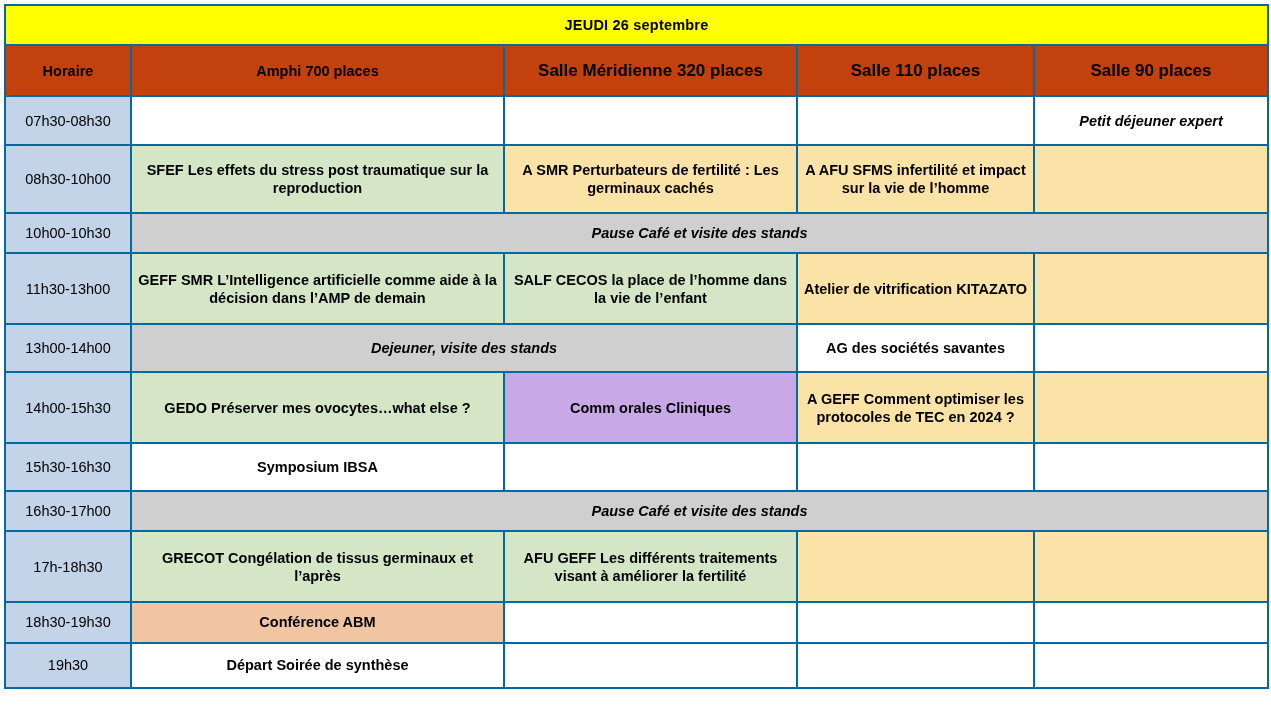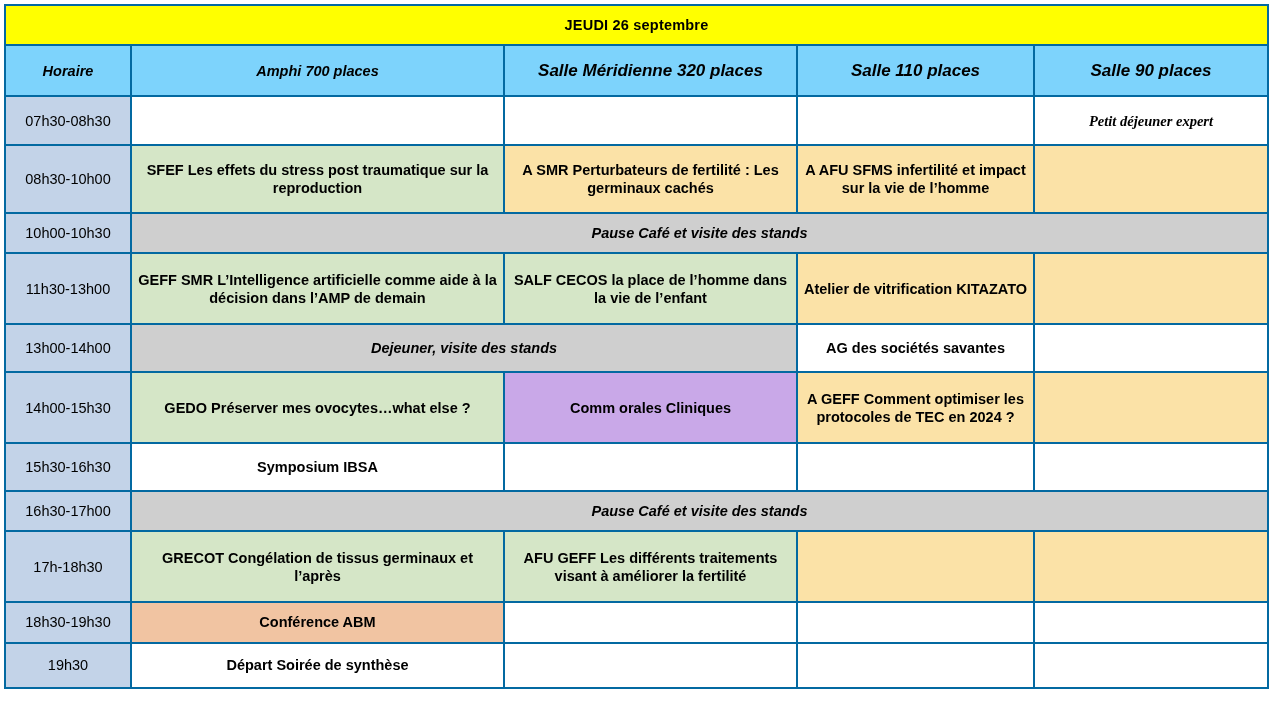--- a/index.html
+++ b/index.html
@@ -42,25 +42,24 @@
   
   td.day-title {
     background: #ffff00;
     font-weight: bold;
     font-size: 17px;
     height: 29px;
     letter-spacing: 0.2px;
   }
   
   td.colhead {
-    background: #7dd3fc;
+    background: #c2410c;
     font-weight: bold;
     font-size: 17.5px;
     height: 50px;
-    font-style: italic;
   }
   td.colhead.small {
     font-size: 17px;
     margin-left: 28px;
   }
   
   td.timecell {
     background: #c3d3e8;
     font-weight: normal;
     font-size: 14.5px;
@@ -101,21 +100,20 @@
   td.greentext {
     background: #ffffff;
     color: #1aa03c;
     font-weight: bold;
     font-size: 15px;
   }
   td.italic-black {
     background: #ffffff;
     font-style: italic;
     font-weight: bold;
-    font-family: Liberation Serif, serif;
   }
   td.plainbold {
     background: #ffffff;
     font-weight: bold;
   }
 
   
   tr.r-title td { height: 29px; }
   tr.r-head td { height: 51px; }
   tr.r-0730 td { height: 49px; }

